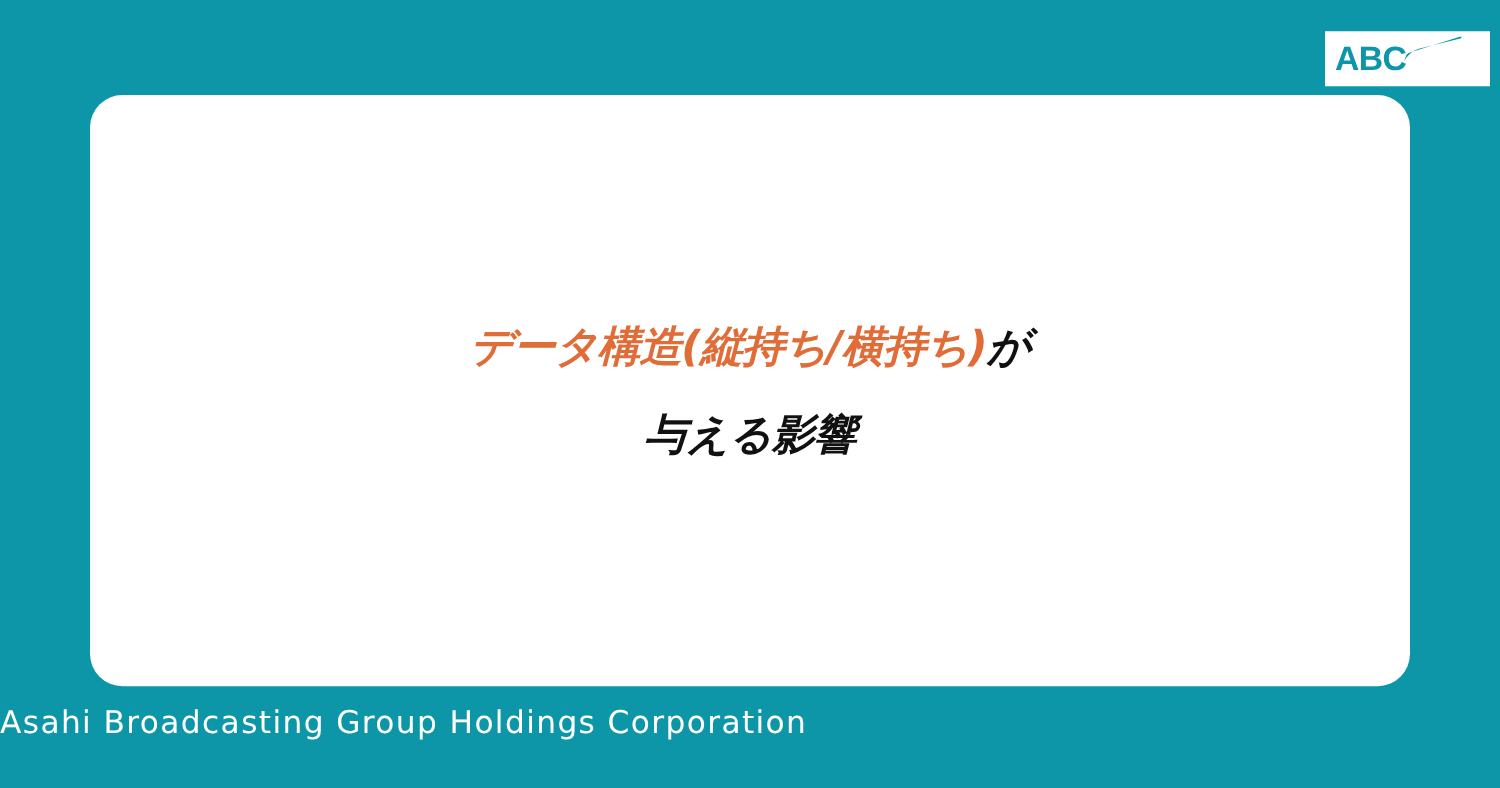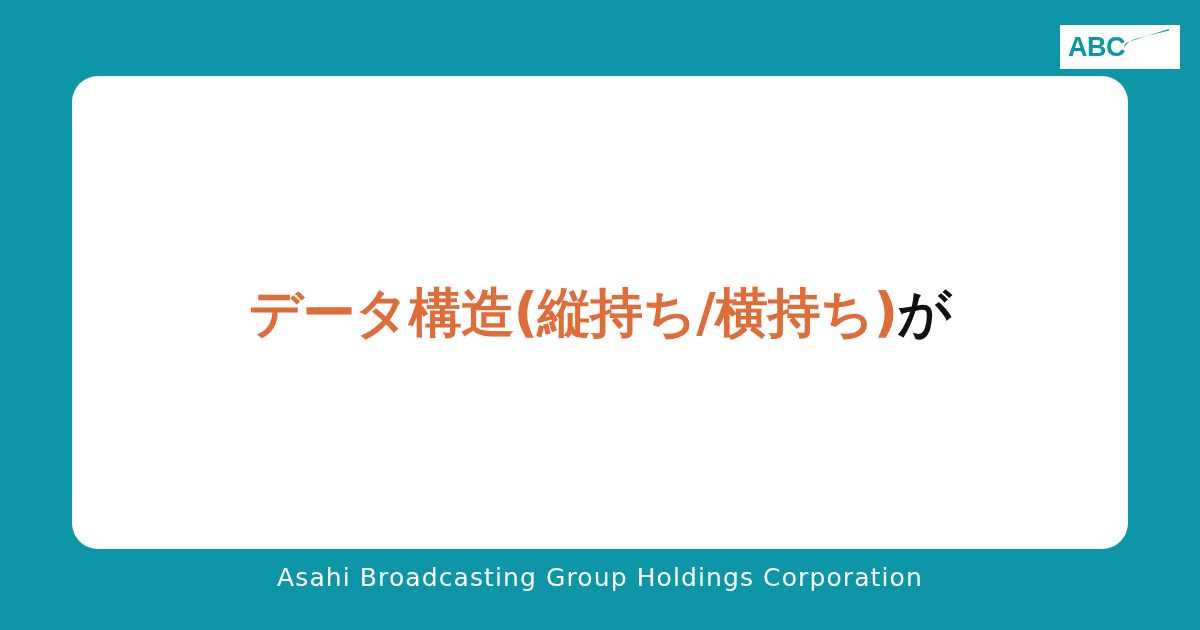--- a/index.html
+++ b/index.html
@@ -20,21 +20,21 @@
     height: 630px;
     background: #0d96a8;
     box-sizing: border-box;
   }
 
   
   .brand-logo {
     position: absolute;
     left: 1060px;
     top: 25px;
-    width: 120px;
+    width: 132px;
     height: 44px;
     background: #ffffff;
     overflow: hidden;
   }
   .brand-logo .logo-wordmark {
     position: absolute;
     left: 8px;
     top: 7px;
     font-family: "Liberation Sans", "DejaVu Sans", sans-serif;
     font-size: 27px;
@@ -69,38 +69,39 @@
     padding: 20px 60px;
   }
 
   .title-block {
     width: 100%;
     text-align: center;
   }
 
   .title-line {
     font-family: "DejaVu Sans", "Liberation Sans", sans-serif;
-    font-size: 53px;
+    font-size: 34px;
     font-weight: 700;
     line-height: 70px;
     letter-spacing: -0.5px;
     color: #111111;
     white-space: nowrap;
+    font-style: italic;
   }
   .title-line .accent {
     color: #e06c38;
   }
 
   
   .footer-org {
     position: absolute;
     left: 0;
     right: 0;
     top: 560px;
-    text-align: center;
+    text-align: left;
     font-family: "DejaVu Sans", "Liberation Sans", sans-serif;
     font-size: 25px;
     font-weight: 400;
     line-height: 36px;
     letter-spacing: 1.1px;
     color: #ffffff;
     white-space: nowrap;
   }
 </style>
 </head>
@@ -111,18 +112,19 @@
   <div class="brand-logo">
     <span class="logo-wordmark">ABC</span>
     <svg class="logo-swoosh" viewBox="0 0 58 20">
       <path d="M57 0 L16 13 Q13 14 12.5 16.5 L11.5 20 Q15 12.5 23 10 L57 1.5 Z" fill="#0d96a8"></path>
     </svg>
   </div>
 
   <div class="content-card">
     <div class="title-block">
       <div class="title-line"><span class="accent">データ構造(縦持ち/横持ち)</span><span>が</span></div>
+      <div class="title-line">与える影響</div>
     </div>
   </div>
 
   <div class="footer-org">Asahi Broadcasting Group Holdings Corporation</div>
 
 </div>
 
 </body></html>

